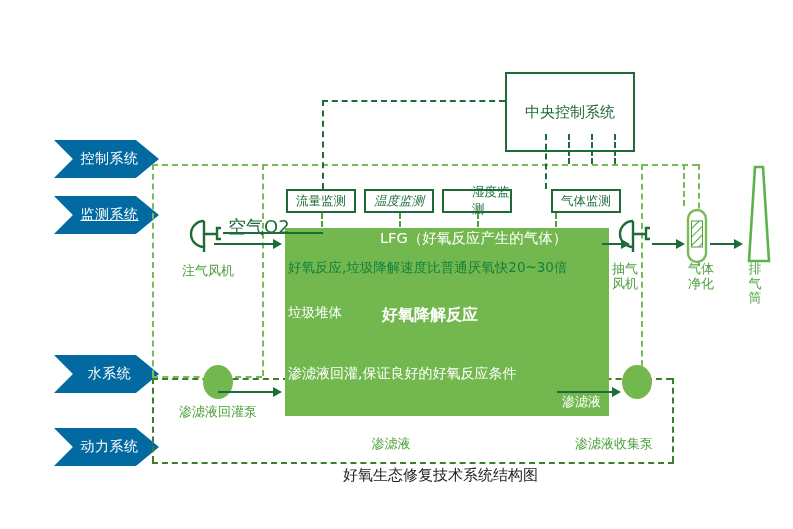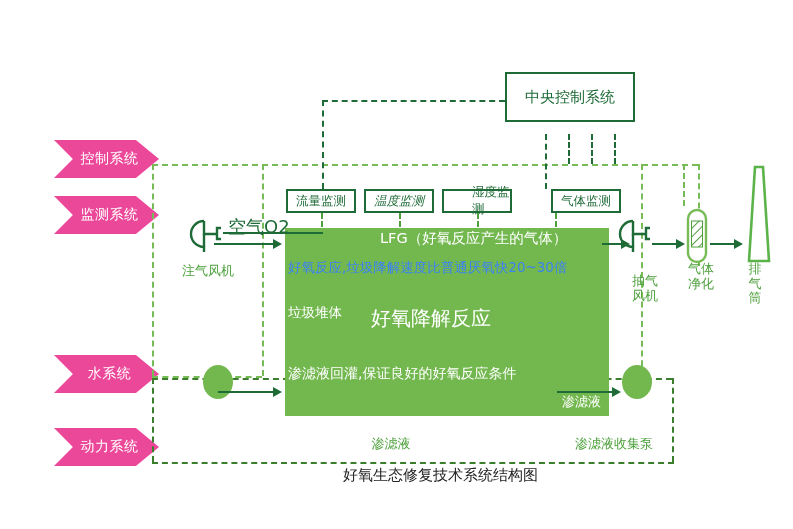--- a/index.html
+++ b/index.html
@@ -9,21 +9,21 @@
     background:#ffffff;
     font-family:"DejaVu Sans","Liberation Sans",sans-serif;
     overflow:hidden;
   }
   #stage{position:relative;width:793px;height:529px;}
 
   
   .chev{
     position:absolute;
     width:105px;height:38px;
-    background:#ec4899;
+    background:#0369a1;
     clip-path:polygon(0 0, 78% 0, 100% 50%, 78% 100%, 0 100%, 18% 50%);
     color:#ffffff;
     font-size:14px;
     display:flex;align-items:center;justify-content:center;
     letter-spacing:.5px;
     box-sizing:border-box;
     padding-left:6px;
   }
 
   
@@ -36,41 +36,41 @@
   
   .obox{
     position:absolute;
     border:2px solid #1f6b38;
     background:#ffffff;
     color:#1f6b38;
     display:flex;align-items:center;justify-content:center;
     box-sizing:border-box;
     font-size:13px;
   }
-  #ccs{left:505px;top:72px;width:130px;height:50px;font-size:15px;}
+  #ccs{left:505px;top:72px;width:130px;height:80px;font-size:15px;}
   .mbox{height:24px;width:70px;font-size:12.5px;top:189px;}
   #mb0{left:286px;}
   #mb1{left:364px;font-style:italic;}
   #mb2{left:442px;padding-left:28px;}
   #mb3{left:520px;margin-left:31px;}
 
   
   .lbl{position:absolute;color:#4da03c;font-size:13px;white-space:nowrap;}
   .lbl.dark{color:#1f6b38;}
 
   #t-lfg{left:380px;top:229px;font-size:14.5px;color:#ffffff;}
-  #t-rate{left:288px;top:259px;font-size:13.5px;color:#3b82f6;}
+  #t-rate{left:288px;top:259px;font-size:13.5px;color:#15803d;}
   #t-pile{left:288px;top:304px;font-size:13.5px;color:#ffffff;}
-  #t-reaction{left:371px;top:305px;font-size:20px;color:#ffffff;}
+  #t-reaction{left:382px;top:305px;font-size:16px;color:#ffffff;font-weight:bold;}
   #t-recirc{left:288px;top:365px;font-size:14px;color:#ffffff;}
   #t-leach-sm{left:562px;top:393px;font-size:13px;color:#ffffff;}
 
   #t-air{left:228px;top:215px;font-size:18px;color:#1f6b38;}
   #t-blower{left:165px;top:262px;width:86px;text-align:center;}
-  #t-exfan{left:612px;top:274px;width:46px;text-align:right;line-height:1.12;}
+  #t-exfan{left:612px;top:262px;width:46px;text-align:left;line-height:1.12;}
   #t-purify{left:679px;top:262px;width:44px;text-align:center;line-height:1.12;}
   #t-stack{left:745px;top:262px;width:20px;text-align:center;line-height:1.12;}
   #t-rpump{left:160px;top:403px;width:116px;text-align:center;}
   #t-cpump{left:556px;top:435px;width:116px;text-align:center;}
   #t-leach-bot{left:336px;top:435px;width:110px;text-align:center;}
 
   
   .vline{position:absolute;width:0;border-left-width:2px;border-left-style:dashed;}
   .hline{position:absolute;height:0;border-top-width:2px;border-top-style:dashed;}
 
@@ -101,21 +101,21 @@
   }
 </style>
 </head>
 <body>
 
 <div id="stage">
 
   <div class="chev" style="left:54px;top:140px;">
     <span>控制系统</span>
   </div>
-  <div class="chev" style="left:54px;top:196px;">
+  <div class="chev" style="left:54px;top:196px;text-decoration:underline;">
     <span>监测系统</span>
   </div>
   <div class="chev" style="left:54px;top:355px;">
     <span>水系统</span>
   </div>
   <div class="chev" style="left:54px;top:428px;">
     <span>动力系统</span>
   </div>
 
   <div class="hline" style="left:152px;top:164px;width:546px;border-top-color:#76bb55;"></div>
@@ -221,20 +221,21 @@
   </svg>
   <div class="lbl" id="t-stack">
     <div>排</div>
     <div>气</div>
     <div>筒</div>
   </div>
 
   <div class="pump" style="left:203px;top:365px;"></div>
   <div class="flow" style="left:218px;top:391px;width:58px;"></div>
   <div class="ahead" style="left:273px;top:387px;"></div>
+  <div class="lbl" id="t-rpump">渗滤液回灌泵</div>
 
   <div class="pump" style="left:622px;top:365px;"></div>
   <div class="flow" style="left:557px;top:391px;width:58px;"></div>
   <div class="ahead" style="left:612px;top:387px;"></div>
   <div class="lbl" id="t-cpump">渗滤液收集泵</div>
 
   <div class="lbl" id="t-leach-bot">渗滤液</div>
 
   <div id="caption">好氧生态修复技术系统结构图</div>
 

